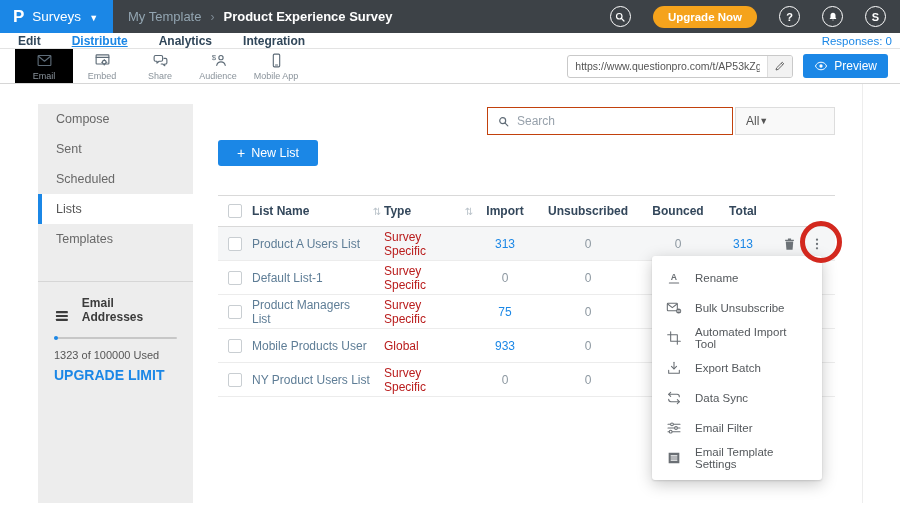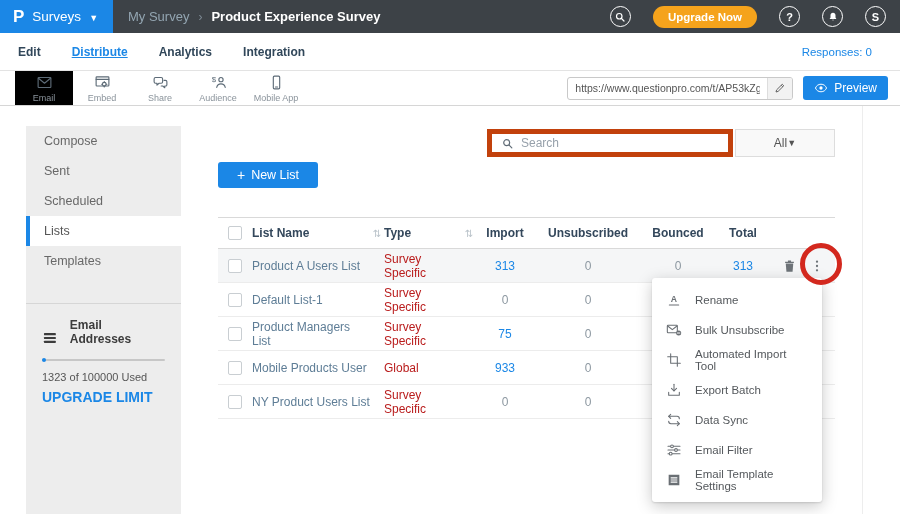--- a/index.html
+++ b/index.html
@@ -15,21 +15,21 @@
   .breadcrumb { margin-left:15px; display:flex; align-items:center; gap:9px; font-size:13px; }
   .bc-section { color:#93a5b1; }
   .bc-sep { color:#7d8994; font-size:12px; }
   .bc-page { color:#fff; font-weight:bold; }
   .topbar-right { margin-left:auto; display:flex; align-items:center; gap:22px; padding-right:14px; }
   .circle-btn { width:21px; height:21px; border:1.5px solid #fff; border-radius:50%; display:flex; align-items:center; justify-content:center; font-size:11px; font-weight:bold; color:#fff; cursor:pointer; flex:none; }
   .circle-btn svg { width:12px; height:12px; }
   .upgrade-btn { background:var(--orange,#f5a31c); height:22px; padding:0 15px; border-radius:11px; display:flex; align-items:center; font-size:11.5px; font-weight:bold; color:#fff; cursor:pointer; }
 
   
-  .navbar { height:38px; background:#fff; border-bottom:1px solid #e3e3e3; display:flex; align-items:center; padding:0 28px 0 18px; }
+  .navbar { height:16px; background:#fff; border-bottom:1px solid #e3e3e3; display:flex; align-items:center; padding:0 8px 0 18px; }
   .nav-tabs { display:flex; gap:31px; }
   .nav-tab { font-size:12px; font-weight:bold; color:#31475a; cursor:pointer; }
   .nav-tab.active { color:var(--accent,#1b87e6); text-decoration:underline; }
   .responses { margin-left:auto; font-size:11.5px; color:var(--accent,#1b87e6); }
 
   
   .toolbar { height:35px; background:#fff; border-bottom:1px solid #d6d6d6; display:flex; align-items:stretch; padding-left:15px; }
   .channel { width:58px; display:flex; flex-direction:column; align-items:center; justify-content:center; gap:2px; cursor:pointer; }
   .channel.active { background:#000000; }
   .ch-icon { width:17px; height:17px; color:#5d6b77; }
@@ -41,42 +41,42 @@
   .url-edit { width:25px; height:100%; border-left:1px solid #ddd; background:#f2f2f2; display:flex; align-items:center; justify-content:center; color:#555; cursor:pointer; }
   .url-edit svg { width:12px; height:12px; }
   .preview-btn { background:var(--accent,#1b87e6); color:#fff; height:24px; border-radius:3px; padding:0 11px; display:flex; align-items:center; gap:6px; font-size:12px; cursor:pointer; }
   .preview-btn svg { width:14px; height:14px; }
 
   
   .page-body { position:relative; height:419px; background:#fff; }
   .right-divider { position:absolute; left:862px; top:0; bottom:0; border-left:1px solid #ededed; }
 
   
-  .sidebar { position:absolute; left:26px; top:20px; width:155px; bottom:0; background:#ededed; }
+  .sidebar { position:absolute; left:38px; top:20px; width:155px; bottom:0; background:#ededed; }
   .side-item { height:30px; display:flex; align-items:center; padding-left:18px; font-size:12.5px; color:#686868; cursor:pointer; }
   .side-item.active { background:#fff; border-left:4px solid var(--accent,#1b87e6); padding-left:14px; color:#555; }
   .side-divider { margin-top:27px; border-top:1px solid #d6d6d6; }
   .email-block { padding:14px 16px 0; }
   .email-head { display:flex; align-items:flex-end; gap:12px; }
   .ea-icon { width:16px; height:16px; color:#3c3c3c; }
   .ea-icon svg { width:100%; height:100%; }
   .email-title { font-size:12px; font-weight:bold; color:#3c3c3c; }
   .usage-bar { margin-top:13px; height:2px; background:#c7c7c7; border-radius:2px; position:relative; }
   .usage-fill { position:absolute; left:0; top:-1px; width:4px; height:4px; background:var(--accent,#1b87e6); border-radius:2px; }
   .usage-text { margin-top:10px; font-size:11px; color:#555; }
   .upgrade-link { margin-top:6px; font-size:14px; font-weight:bold; color:var(--accent,#1b87e6); cursor:pointer; }
 
   
   .main { position:absolute; left:218px; width:617px; top:23px; }
   .filter-row { display:flex; justify-content:flex-end; gap:2px; height:28px; }
-  .search-box { width:246px; border:5px solid #c2410c; background:#fff; display:flex; align-items:center; gap:7px; padding:0 9px; }
+  .search-box { width:246px; border:1px solid #c2410c; background:#fff; display:flex; align-items:center; gap:7px; padding:0 9px; }
   .search-box svg { width:13px; height:13px; color:#5f6b76; flex:none; }
   .search-input { flex:1; border:none; outline:none; font-size:12px; color:#444; font-family:inherit; background:transparent; min-width:0; }
   .search-input::placeholder { color:#97a1ab; }
-  .filter-select { width:100px; border:1px solid #ddd; background:#f9f9f9; display:flex; align-items:center; justify-content:center; padding:0 10px; font-size:12px; color:#555; cursor:pointer; }
+  .filter-select { width:100px; border:1px solid #ddd; background:#f9f9f9; display:flex; align-items:center; justify-content:flex-start; padding:0 10px; font-size:12px; color:#555; cursor:pointer; }
   .filter-caret { font-size:9px; color:#555; }
   .new-list-btn { margin-top:5px; width:100px; height:26px; background:var(--accent,#1b87e6); color:#fff; border-radius:3px; display:flex; align-items:center; justify-content:center; gap:6px; font-size:12.5px; cursor:pointer; }
   .plus { font-size:14px; margin-top:-1px; }
 
   
   .table { margin-top:29px; border-top:1px solid #d9d9d9; }
   .t-row { display:flex; align-items:center; height:34px; border-bottom:1px solid #ececec; }
   .t-row.header { height:31px; border-bottom:1px solid #d9d9d9; }
   .t-row.hl { background:#f5f6f7; }
   .c-check { width:34px; padding-left:10px; display:flex; }
@@ -111,21 +111,21 @@
 </head>
 <body>
 
 <header class="topbar">
   <div class="logo-block">
     <span class="logo">P</span>
     <span class="logo-label">Surveys</span>
     <span class="caret">▼</span>
   </div>
   <div class="breadcrumb">
-    <span class="bc-section">My Survey</span>
+    <span class="bc-section">My Template</span>
     <span class="bc-sep">›</span>
     <span class="bc-page">Product Experience Survey</span>
   </div>
   <div class="topbar-right">
     <div class="circle-btn">
       <svg viewBox="0 0 24 24" fill="none" stroke="currentColor" stroke-width="2.4" stroke-linecap="round">
           <circle cx="10.5" cy="10.5" r="5.5"></circle>
           <line x1="15" y1="15" x2="20" y2="20"></line>
         </svg>
     </div>

